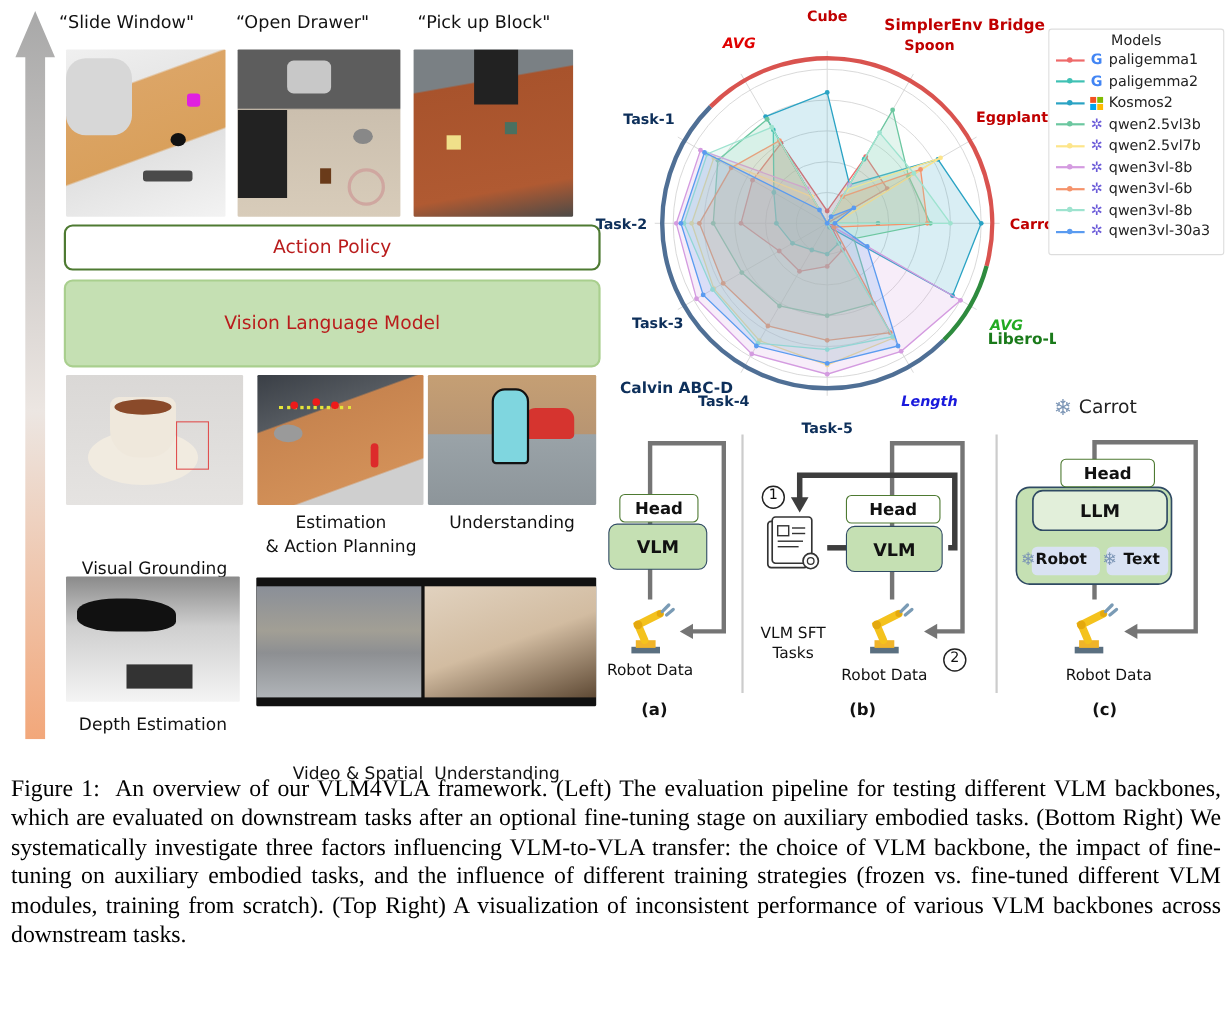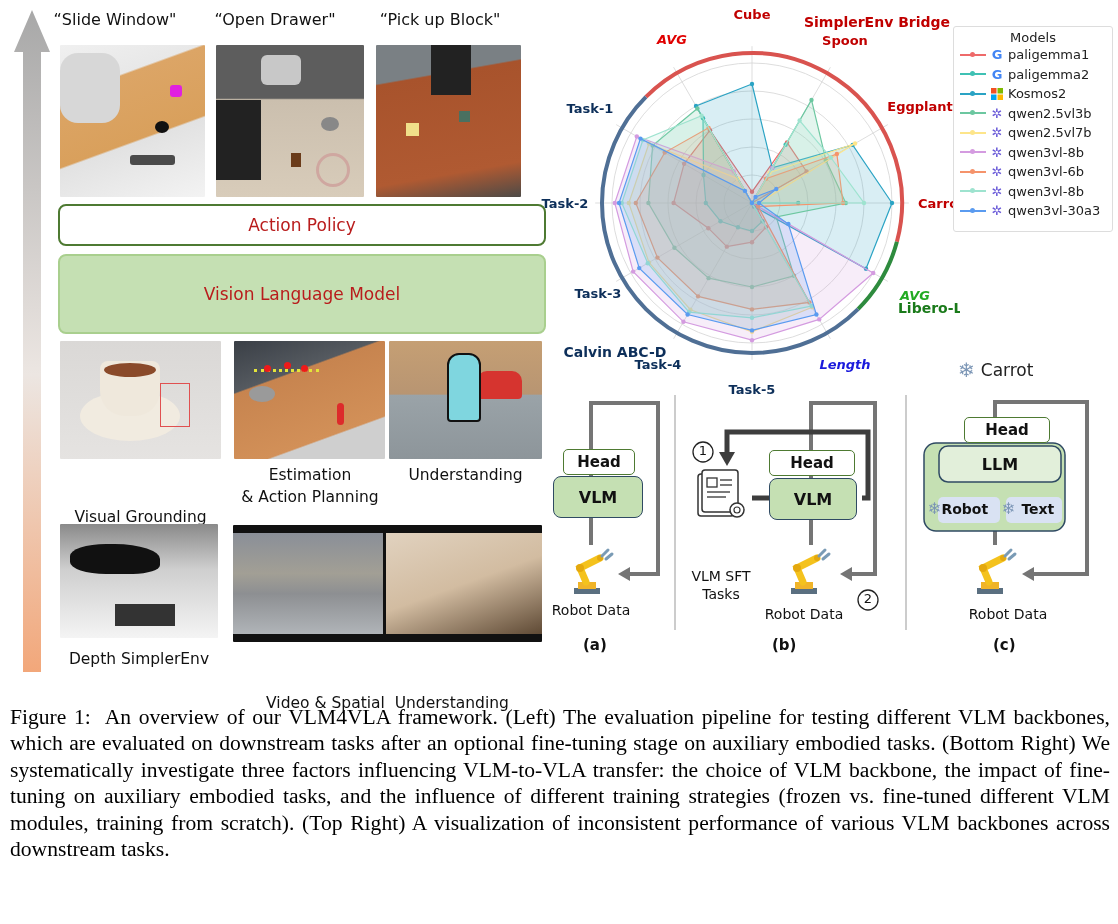--- a/index.html
+++ b/index.html
@@ -103,21 +103,21 @@
 <div class="photo" style="left:60px;top:524px;width:158px;height:114px;background:linear-gradient(180deg,#8a8a8a 0%,#cfcfcf 40%,#f4f4f4 100%);">
   <div class="abs" style="left:10px;top:20px;width:90px;height:30px;background:#111;border-radius:40% 50% 30% 40%;"></div>
   <div class="abs" style="left:55px;top:80px;width:60px;height:22px;background:#333;"></div>
 </div>
 <div class="photo" style="left:233px;top:525px;width:309px;height:117px;background:#111;">
   <div class="abs" style="left:0;top:8px;width:150px;height:101px;background:linear-gradient(180deg,#8a8f98 0%,#a29f95 40%,#8d8f92 60%,#b0b4b8 100%);"></div>
   <div class="abs" style="left:153px;top:8px;width:156px;height:101px;background:linear-gradient(160deg,#e1d2bf 0%,#d2bca1 50%,#5f4a35 100%);"></div>
 </div>
 
 <div class="cap" style="left:60px;top:648px;width:158px;">
-  <div>Depth SimplerEnv</div>
+  <div>Depth Estimation</div>
 </div>
 <div class="cap" style="left:233px;top:648px;width:309px;white-space:pre;">
   <div>Video &amp; Spatial  Understanding</div>
 </div>
 
 <svg id="radar" class="abs" viewBox="540 0 420 400">
     <circle cx="752" cy="203" r="28" fill="none" stroke="#d4d4d4" stroke-width="0.8"></circle>
     <circle cx="752" cy="203" r="56" fill="none" stroke="#d4d4d4" stroke-width="0.8"></circle>
     <circle cx="752" cy="203" r="84" fill="none" stroke="#d4d4d4" stroke-width="0.8"></circle>
     <circle cx="752" cy="203" r="112" fill="none" stroke="#d4d4d4" stroke-width="0.8"></circle>

